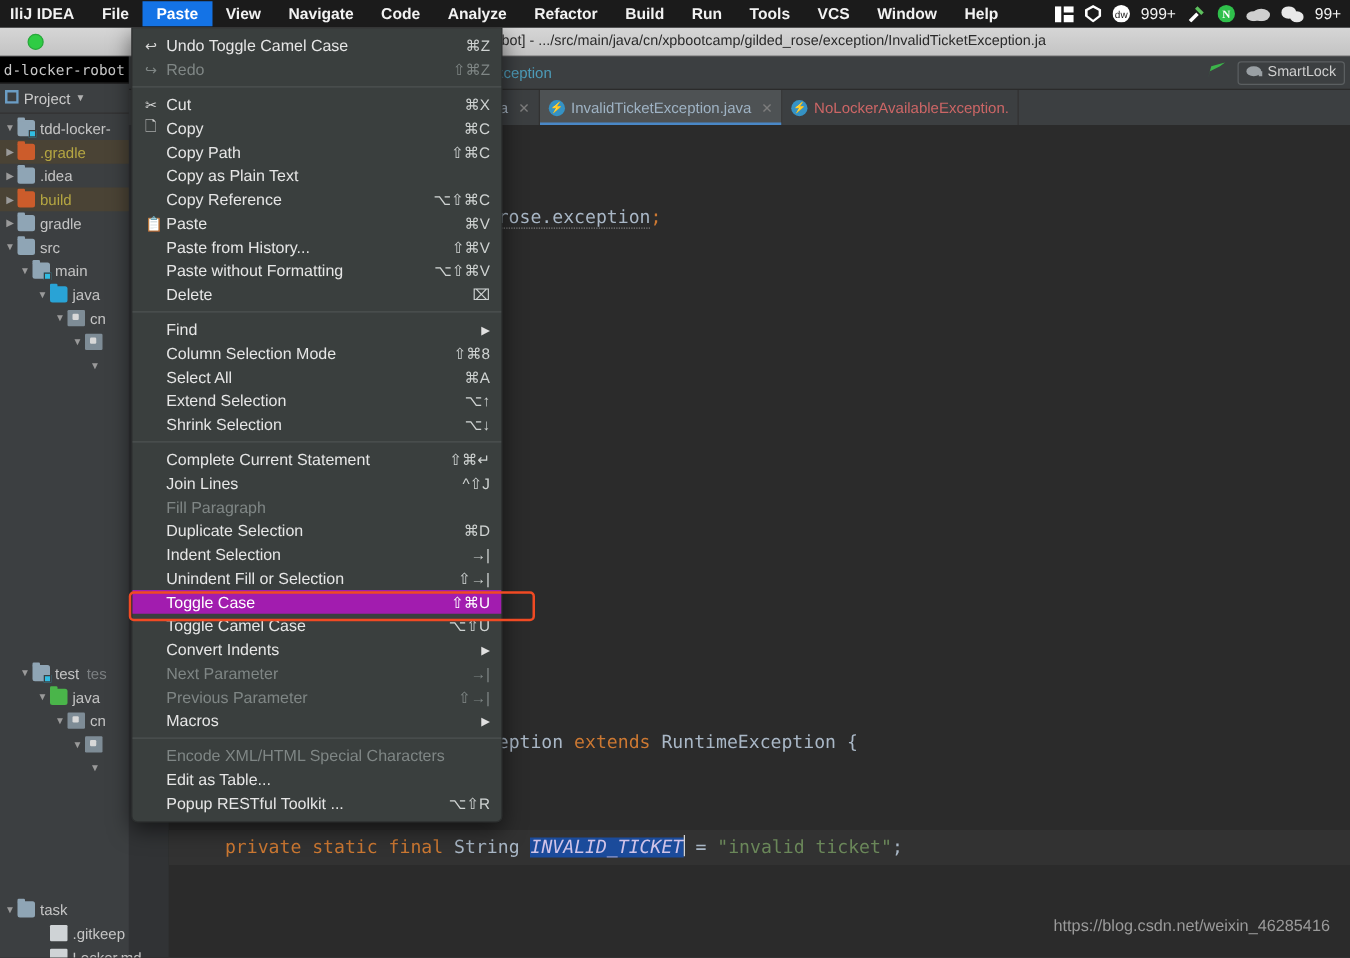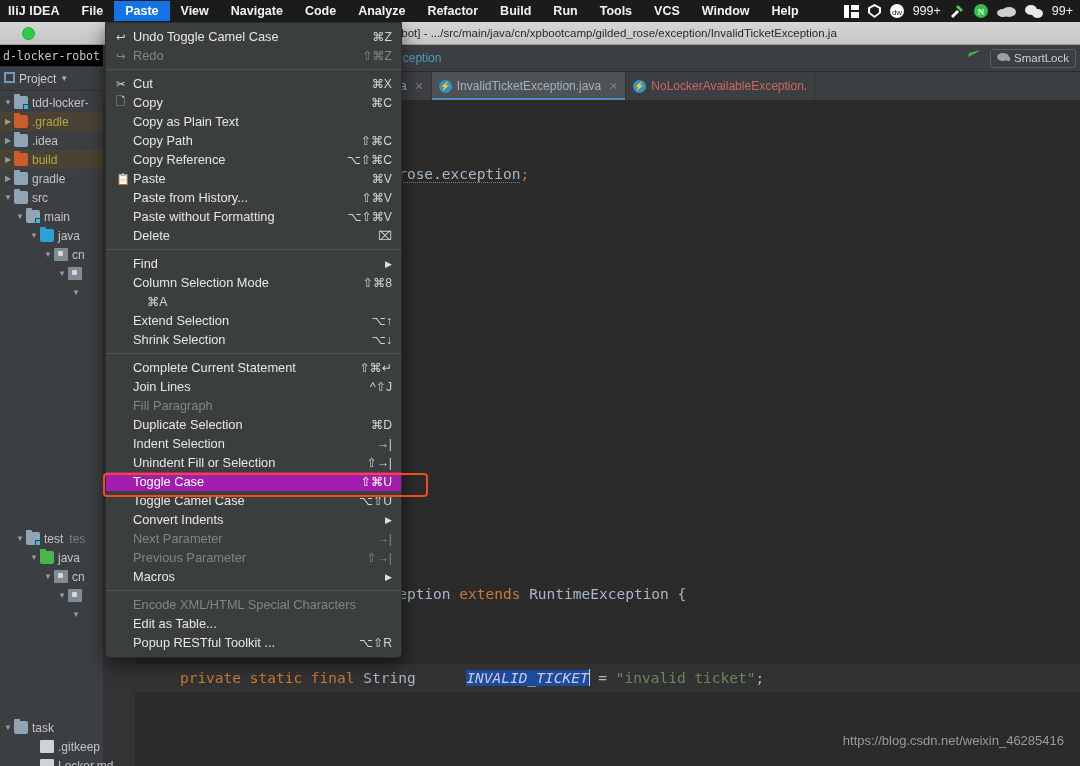--- a/index.html
+++ b/index.html
@@ -120,21 +120,21 @@
     white-space: pre;
   }
   .ln { height: 28px; padding-left: 10px; }
   .ln.hl { background: #323232; }
   .kw { color: #cc7832; }
   .str { color: #6a8759; }
   .cmt { color: #629755; }
   .cmt .tag { color: #629755; text-decoration: underline; font-style: italic; }
   .cmt .em { color: #629755; font-style: italic; }
   .cname { color: #a9b7c6; }
-  .const { color: #9876aa; font-style: italic; margin-left: 42px; }
+  .const { color: #9876aa; font-style: italic; }
   .const.sel { background: #1b4b9b; color: #d0c3e8; }
   .cursor { display: inline-block; width: 1px; height: 17px; background: #d4d4d4; vertical-align: -3px; }
   .squig { border-bottom: 1px dotted #808080; }
   .bulb { position: absolute; left: 17px; width: 12px; height: 14px; }
   .bulb .b { width: 9px; height: 9px; background: #f2b238; border-radius: 50%; margin-left: 1px; }
   .bulb .s { width: 7px; height: 2px; background: #f2b238; margin: 1px 0 0 2px; }
   .fold { position: absolute; left: 22px; width: 9px; height: 9px; color: #787878; font-size: 9px; }
   .indent-guide { position: absolute; width: 1px; background: #4a4a4a; }
 
   .redbox { position: absolute; border: 2px solid #f04a23; border-radius: 3px; pointer-events: none; }
@@ -477,27 +477,27 @@
       <span class="mtxt">Cut</span>
       <span class="mkey">⌘X</span>
     </div>
     <div class="mrow">
       <span class="mico">🗋</span>
       <span class="mtxt">Copy</span>
       <span class="mkey">⌘C</span>
     </div>
     <div class="mrow">
       <span class="mico"></span>
+      <span class="mtxt">Copy Path</span>
+      <span class="mkey">⇧⌘C</span>
+    </div>
+    <div class="mrow">
+      <span class="mico"></span>
       <span class="mtxt">Copy as Plain Text</span>
       <span class="mkey"></span>
-    </div>
-    <div class="mrow">
-      <span class="mico"></span>
-      <span class="mtxt">Copy Path</span>
-      <span class="mkey">⇧⌘C</span>
     </div>
     <div class="mrow">
       <span class="mico"></span>
       <span class="mtxt">Copy Reference</span>
       <span class="mkey">⌥⇧⌘C</span>
     </div>
     <div class="mrow">
       <span class="mico">📋</span>
       <span class="mtxt">Paste</span>
       <span class="mkey">⌘V</span>
@@ -525,20 +525,21 @@
       <span class="mtxt">Find</span>
       <span class="sub">▶</span>
     </div>
     <div class="mrow">
       <span class="mico"></span>
       <span class="mtxt">Column Selection Mode</span>
       <span class="mkey">⇧⌘8</span>
     </div>
     <div class="mrow">
       <span class="mico"></span>
+      <span class="mtxt">Select All</span>
       <span class="mkey">⌘A</span>
     </div>
     <div class="mrow">
       <span class="mico"></span>
       <span class="mtxt">Extend Selection</span>
       <span class="mkey">⌥↑</span>
     </div>
     <div class="mrow">
       <span class="mico"></span>
       <span class="mtxt">Shrink Selection</span>

